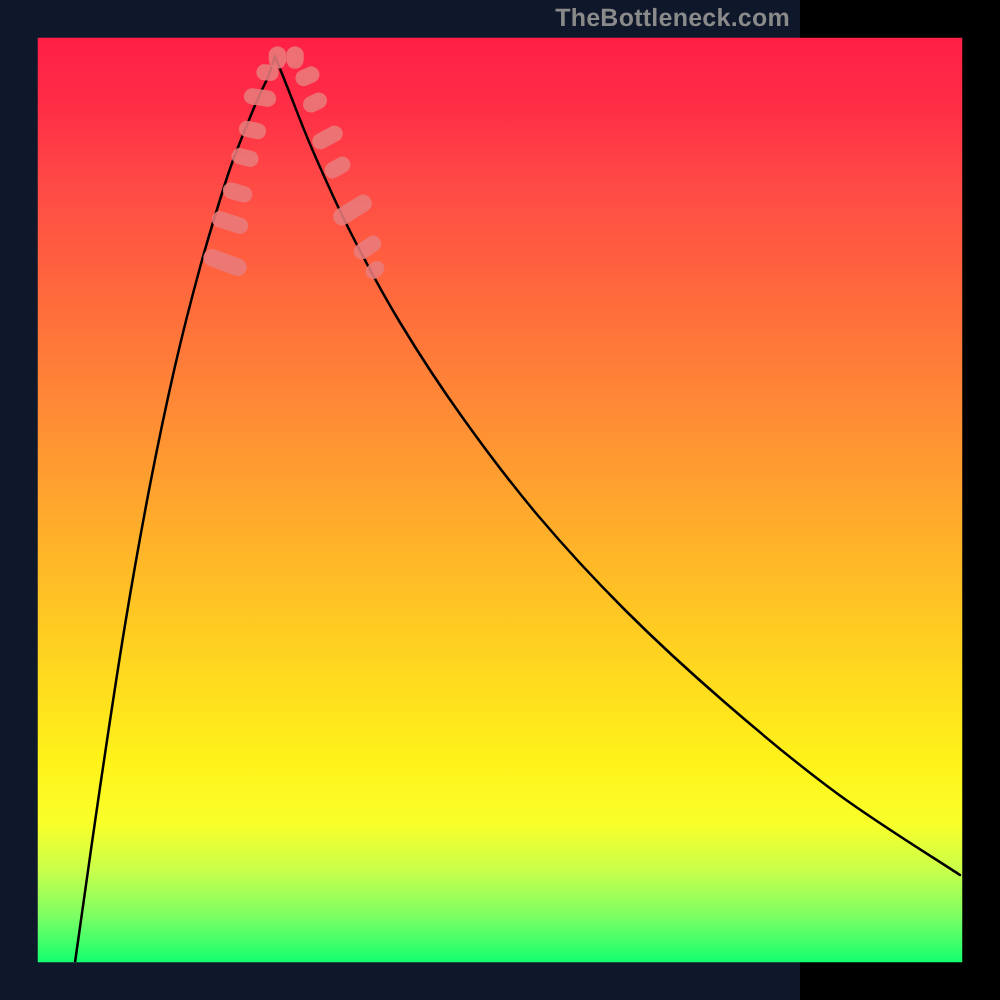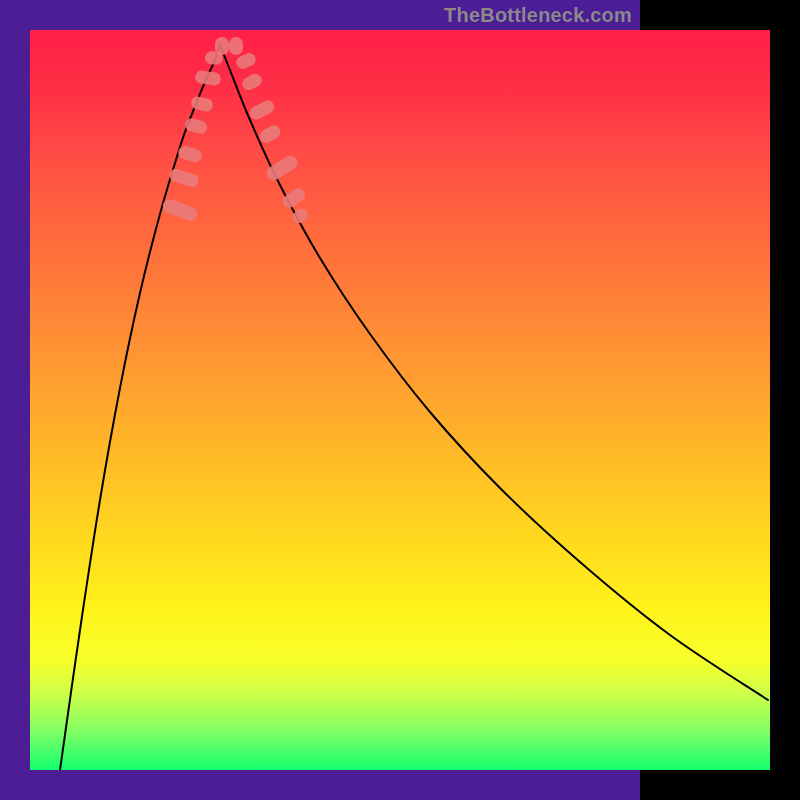--- a/index.html
+++ b/index.html
@@ -8,21 +8,21 @@
     width: 800px;
     height: 800px;
     background: #000;
     overflow: hidden;
     font-family: Arial, Helvetica, sans-serif;
   }
   .stage {
     position: relative;
     width: 640px;
     height: 800px;
-    background: #4c1d95;
+    background: #0f172a;
   }
   .plot {
     position: absolute;
     left: 30px;
     top: 30px;
     width: 740px;
     height: 740px;
     overflow: hidden;
   }
   .plot-bg {

